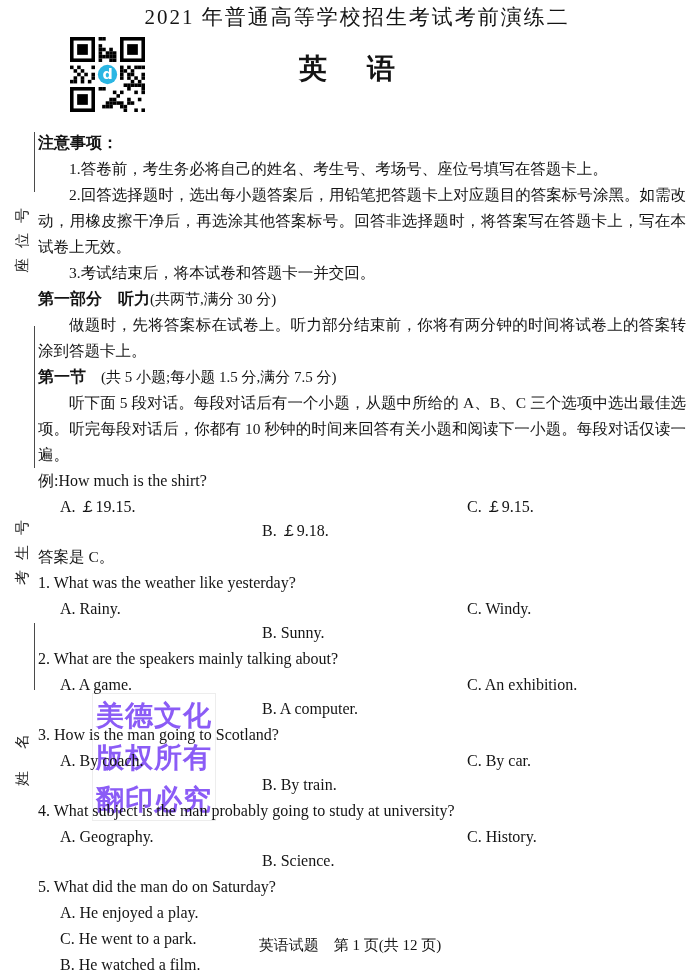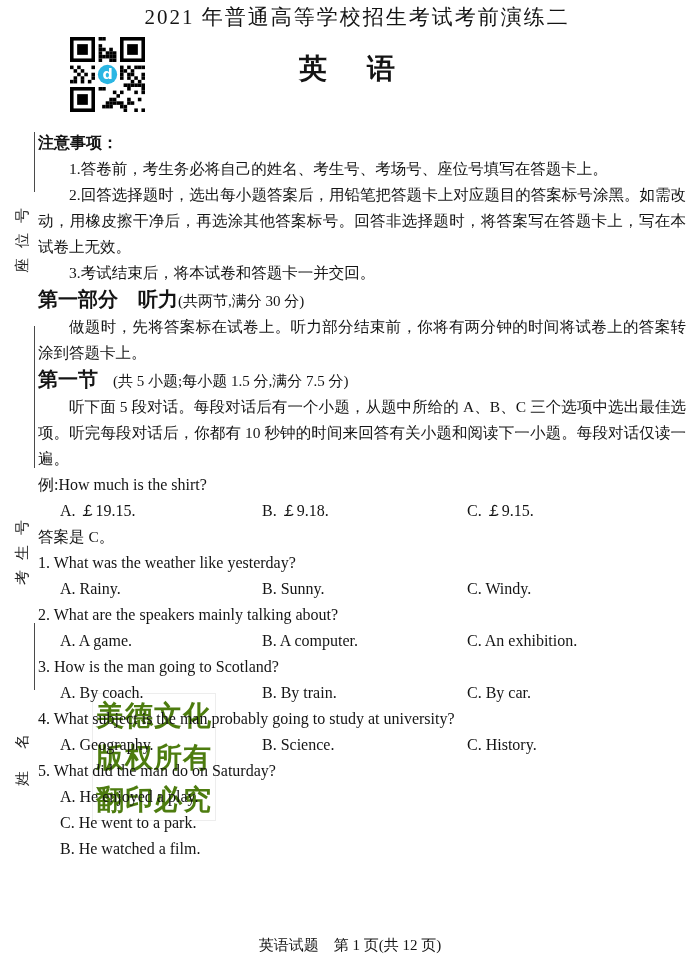--- a/index.html
+++ b/index.html
@@ -37,45 +37,45 @@
   }
   .seal .b1 { width:67px; margin-left:22px; margin-right:38px; }
   .seal .b2 { width:142px; margin-left:42px; margin-right:53px; }
   .seal .b3 { width:60px; margin-left:6px; }
 
   
   .watermark {
     position:absolute; left:92px; top:693px; width:124px; height:128px;
     z-index:0; border:1px solid #ededed; box-sizing:border-box;
     text-align:center; font-size:28px; line-height:42px; padding-top:1px;
-    color:#4d7c0f; font-weight:bold; letter-spacing:1px;
+    color:#8b5cf6; font-weight:bold; letter-spacing:1px;
     font-family:"Liberation Sans","DejaVu Sans",sans-serif;
   }
 
   
   .content { position:absolute; left:38px; top:130px; width:648px; z-index:2; }
   .content p, .content h3 { margin:0; line-height:26px; }
   .notice-head {
     margin-top:6px; font-size:16px; font-weight:bold;
     font-family:"Liberation Sans","DejaVu Sans",sans-serif;
   }
   .cn { font-size:15.5px; text-align:justify; text-indent:2em; }
   .head-line { margin-top:15px; }
   .head-line2 { margin-top:25px; }
   .hd {
-    font-size:20px; font-weight:bold;
+    font-size:16px; font-weight:bold;
     font-family:"Liberation Sans","DejaVu Sans",sans-serif;
   }
   .kai { font-size:15px; }
   .ex { margin-top:29px; font-size:16px; }
   .q { font-size:16px; }
   .ans { font-size:15.5px; }
   .optrow { display:flex; font-size:16px; line-height:26px; }
   .optrow .o1 { margin-left:22px; width:202px; }
-  .optrow .o2 { width:205px; }
+  .optrow .o2 { width:205px;margin-top:24px; }
   .optrow .o3 { flex:1; }
   .optstack { font-size:16px; line-height:26px; margin-left:22px; }
 
   
   .footer {
     position:absolute; top:934px; left:0; width:700px;
     text-align:center; font-size:15px; line-height:22px; z-index:2;
   }
 </style>
 </head>

